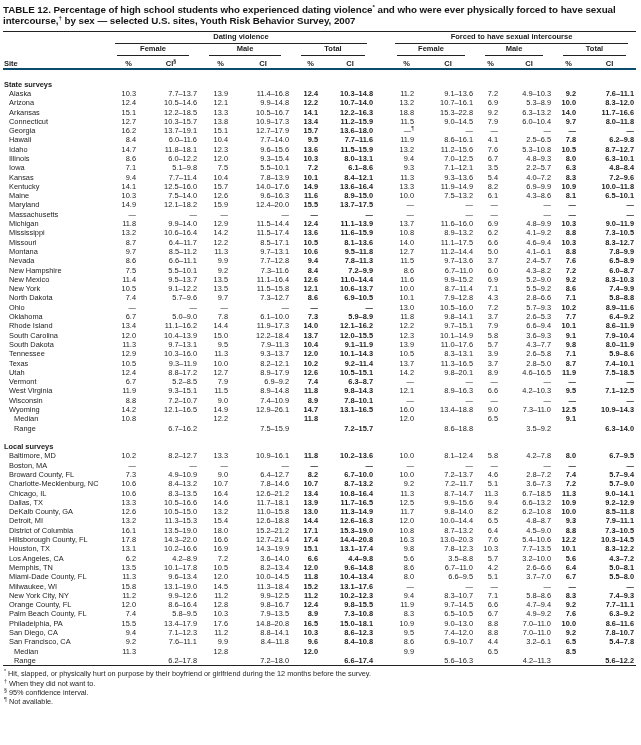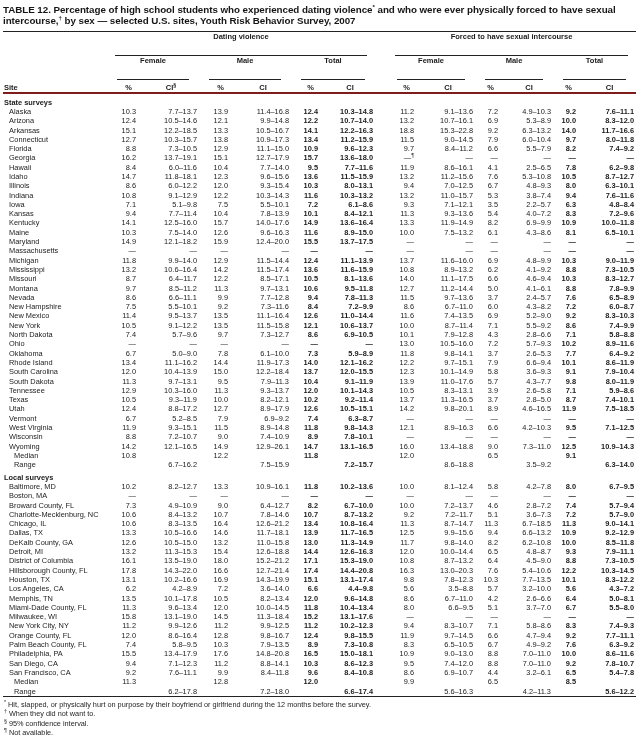--- a/index.html
+++ b/index.html
@@ -7,28 +7,28 @@
        -webkit-font-smoothing:antialiased;}
   .page{padding:4px 4px 0 3px;}
   .title{font-size:9.8px;font-weight:bold;line-height:11.4px;letter-spacing:-0.05px;margin:0 0 4px 0;color:#161616;}
   .title sup{font-size:6.2px;line-height:0;}
   table{border-collapse:collapse;table-layout:fixed;width:633px;
         border-top:1.5px solid #222;border-bottom:1.5px solid #222;}
   th,td{padding:0;font-size:7.4px;line-height:9.3px;height:9.3px;white-space:nowrap;overflow:hidden;
         font-weight:normal;vertical-align:bottom;}
   thead th{font-size:7.5px;font-weight:bold;}
   thead tr.grprow th,thead tr.subrow th{height:11px;}
-  .grp div,.sub div{border-bottom:1px solid #222;padding-bottom:14px;margin:0 8px;text-align:center;}
+  .grp div,.sub div{border-bottom:1px solid #222;padding-bottom:2px;margin:0 8px;text-align:center;}
   .sub div{margin:0 10px;}
-  thead tr.colrow th{border-bottom:2px solid #7f1d1d;height:12px;}
+  thead tr.colrow th{border-bottom:2px solid #0c4a6e;height:12px;}
   th.siteh{text-align:left;padding-left:1px;vertical-align:bottom;}
   th.pcth{text-align:right;padding-right:11px;}
   th.cih{text-align:center;}
   th sup,td sup{font-size:5.3px;line-height:0;vertical-align:super;}
-  td.section{font-weight:bold;padding-left:1px;padding-top:2px;height:10.5px;}
+  td.section{font-weight:bold;padding-left:1px;padding-top:8px;height:10.5px;}
   td.site{text-align:left;padding-left:6px;}
   td.pct{text-align:right;padding-right:7px;}
   td.ci{text-align:right;padding-right:2px;}
   td.b{font-weight:bold;}
   td.stat,td.statlbl{}
   td.statlbl{text-align:left;padding-left:11px;}
   .footnotes{margin-top:3px;padding-left:1px;}
   .fn{font-size:7.3px;line-height:9.4px;color:#1e1e1e;}
   .fn sup{font-size:5.3px;vertical-align:super;line-height:0;}
 </style>
@@ -167,36 +167,20 @@
           <td class="ci b">11.2–15.9</td>
           <td></td>
           <td class="pct">11.5</td>
           <td class="ci">9.0–14.5</td>
           <td class="pct">7.9</td>
           <td class="ci">6.0–10.4</td>
           <td class="pct b">9.7</td>
           <td class="ci b">8.0–11.8</td>
         </tr>
         <tr>
-          <td class="site">Florida</td>
-          <td class="pct">8.8</td>
-          <td class="ci">7.3–10.5</td>
-          <td class="pct">12.9</td>
-          <td class="ci">11.1–15.0</td>
-          <td class="pct b">10.9</td>
-          <td class="ci b">9.6–12.3</td>
-          <td></td>
-          <td class="pct">9.7</td>
-          <td class="ci">8.4–11.2</td>
-          <td class="pct">6.6</td>
-          <td class="ci">5.5–7.9</td>
-          <td class="pct b">8.2</td>
-          <td class="ci b">7.4–9.2</td>
-        </tr>
-        <tr>
           <td class="site">Georgia</td>
           <td class="pct">16.2</td>
           <td class="ci">13.7–19.1</td>
           <td class="pct">15.1</td>
           <td class="ci">12.7–17.9</td>
           <td class="pct b">15.7</td>
           <td class="ci b">13.6–18.0</td>
           <td></td>
           <td class="pct">—<sup>¶</sup></td>
           <td class="ci">—</td>
@@ -247,36 +231,20 @@
           <td class="ci b">8.0–13.1</td>
           <td></td>
           <td class="pct">9.4</td>
           <td class="ci">7.0–12.5</td>
           <td class="pct">6.7</td>
           <td class="ci">4.8–9.3</td>
           <td class="pct b">8.0</td>
           <td class="ci b">6.3–10.1</td>
         </tr>
         <tr>
-          <td class="site">Indiana</td>
-          <td class="pct">10.8</td>
-          <td class="ci">9.1–12.9</td>
-          <td class="pct">12.2</td>
-          <td class="ci">10.3–14.3</td>
-          <td class="pct b">11.6</td>
-          <td class="ci b">10.3–13.2</td>
-          <td></td>
-          <td class="pct">13.2</td>
-          <td class="ci">11.0–15.7</td>
-          <td class="pct">5.3</td>
-          <td class="ci">3.8–7.4</td>
-          <td class="pct b">9.4</td>
-          <td class="ci b">7.6–11.6</td>
-        </tr>
-        <tr>
           <td class="site">Iowa</td>
           <td class="pct">7.1</td>
           <td class="ci">5.1–9.8</td>
           <td class="pct">7.5</td>
           <td class="ci">5.5–10.1</td>
           <td class="pct b">7.2</td>
           <td class="ci b">6.1–8.6</td>
           <td></td>
           <td class="pct">9.3</td>
           <td class="ci">7.1–12.1</td>
@@ -464,21 +432,21 @@
         <tr>
           <td class="site">New Mexico</td>
           <td class="pct">11.4</td>
           <td class="ci">9.5–13.7</td>
           <td class="pct">13.5</td>
           <td class="ci">11.1–16.4</td>
           <td class="pct b">12.6</td>
           <td class="ci b">11.0–14.4</td>
           <td></td>
           <td class="pct">11.6</td>
-          <td class="ci">7.4–13.5</td>
+          <td class="ci">9.9–15.2</td>
           <td class="pct">6.9</td>
           <td class="ci">5.2–9.0</td>
           <td class="pct b">9.2</td>
           <td class="ci b">8.3–10.3</td>
         </tr>
         <tr>
           <td class="site">New York</td>
           <td class="pct">10.5</td>
           <td class="ci">9.1–12.2</td>
           <td class="pct">13.5</td>

